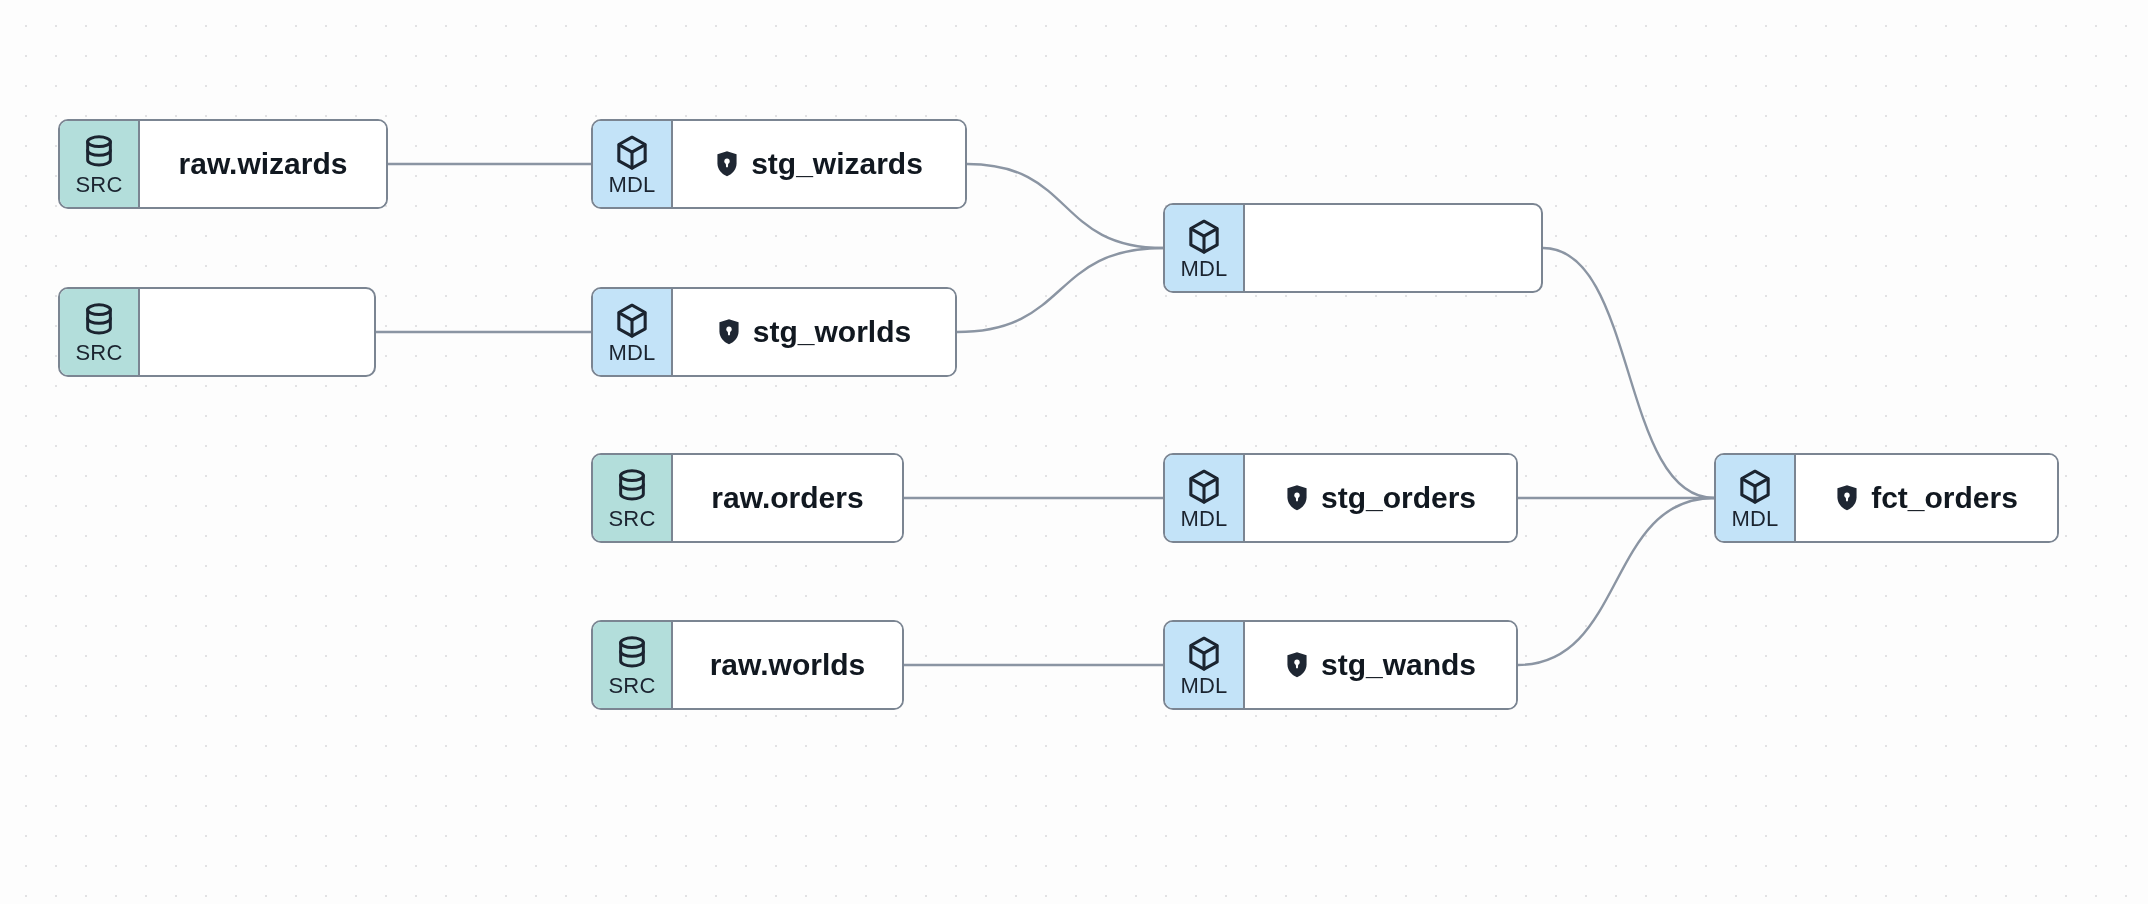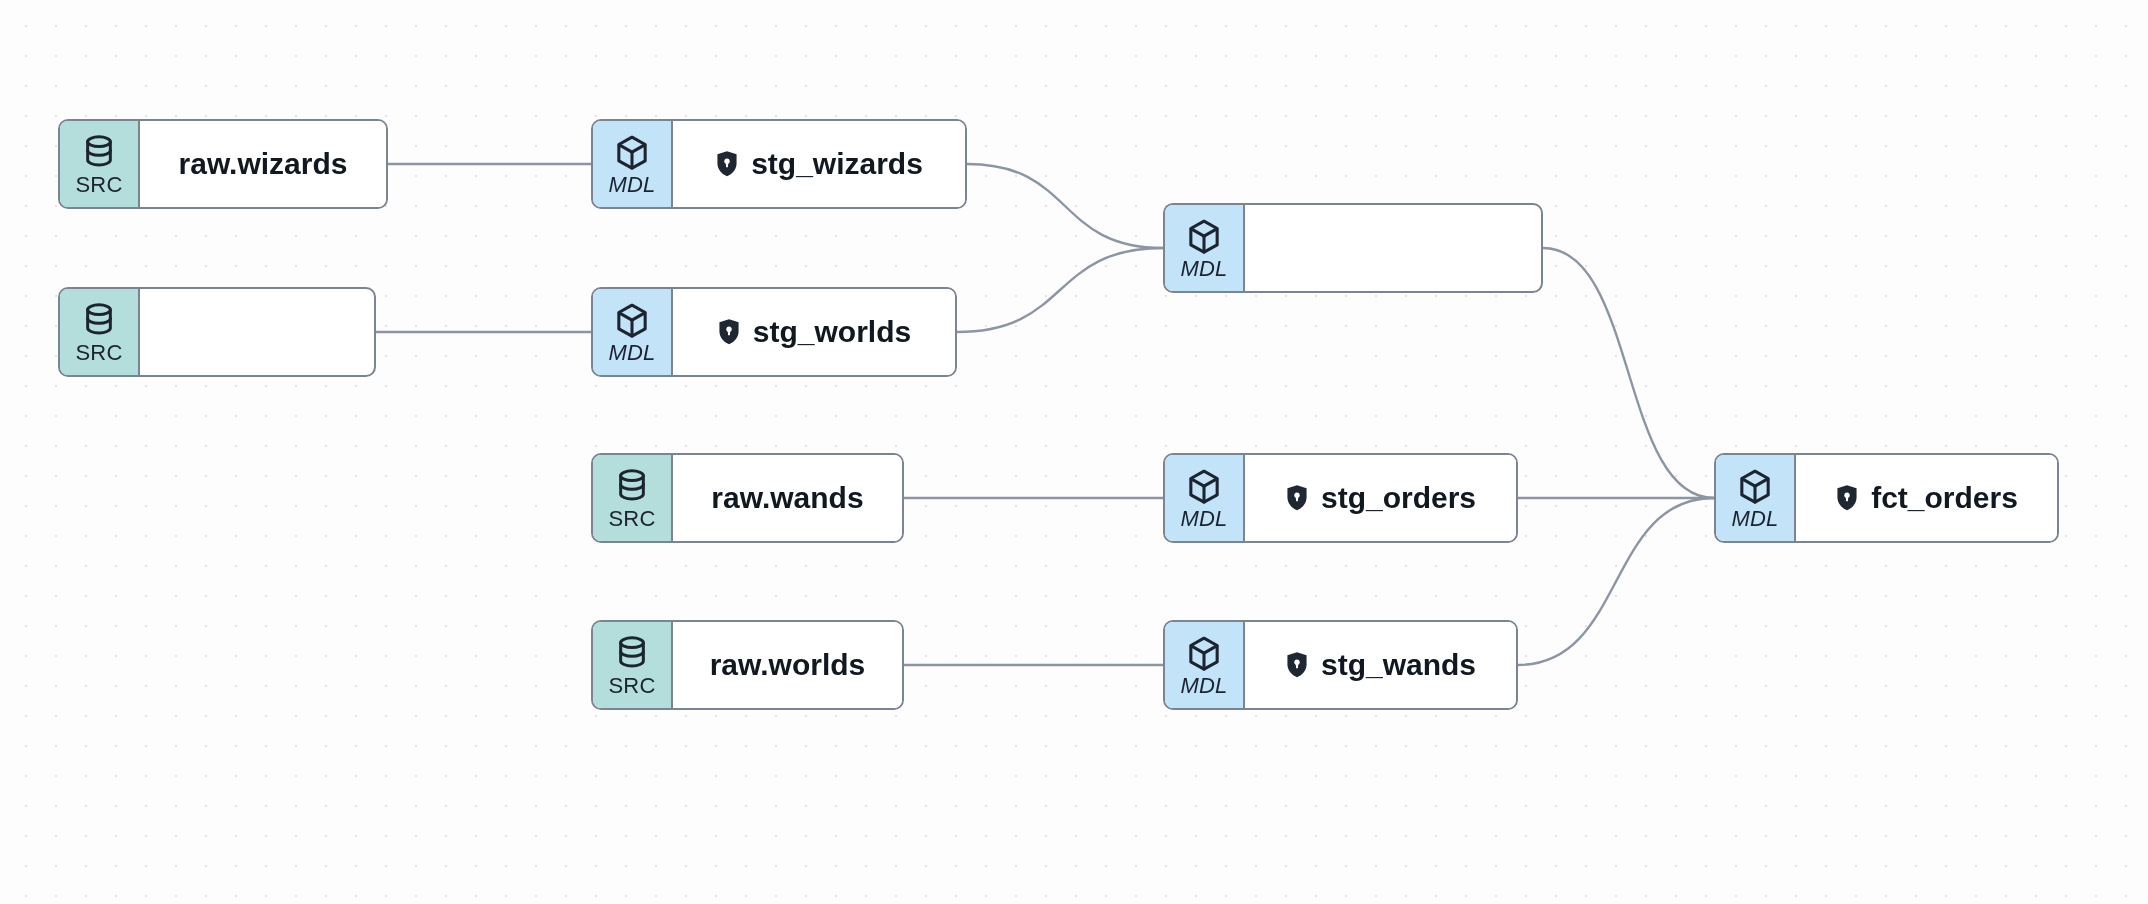--- a/index.html
+++ b/index.html
@@ -43,21 +43,21 @@
     width: 80px;
     display: flex;
     flex-direction: column;
     align-items: center;
     justify-content: center;
     border-right: 2px solid #7b8592;
     padding: 6px 0 4px 0;
     flex: 0 0 auto;
   }
   .node-badge.src { background: #b3dedb; }
-  .node-badge.mdl { background: #c3e3f8; font-style: italic; }
+  .node-badge.mdl { background: #c3e3f8; }
   .badge-icon {
     display: block;
     line-height: 0;
   }
   .badge-text {
     font-size: 22px;
     color: #1b2430;
     letter-spacing: 0.2px;
     margin-top: 2px;
     line-height: 1;
@@ -128,21 +128,21 @@
       <div class="node" style="left: 591px; top: 453px; width: 313px; height: 90px;">
         <div class="node-badge src">
           <span class="badge-icon"><svg width="34" height="38" viewBox="0 0 24 26" fill="none" stroke="#1b2430" stroke-width="2.1" stroke-linecap="round" stroke-linejoin="round">
               <ellipse cx="12" cy="5" rx="8" ry="3.4"></ellipse>
               <path d="M4 5v13c0 1.9 3.6 3.4 8 3.4s8-1.5 8-3.4V5"></path>
               <path d="M4 11.2c0 1.9 3.6 3.4 8 3.4s8-1.5 8-3.4"></path>
             </svg></span>
           <span class="badge-text">SRC</span>
         </div>
         <div class="node-body">
-          <span class="node-label">raw.wands</span>
+          <span class="node-label">raw.orders</span>
         </div>
       </div>
       <div class="node" style="left: 591px; top: 620px; width: 313px; height: 90px;">
         <div class="node-badge src">
           <span class="badge-icon"><svg width="34" height="38" viewBox="0 0 24 26" fill="none" stroke="#1b2430" stroke-width="2.1" stroke-linecap="round" stroke-linejoin="round">
               <ellipse cx="12" cy="5" rx="8" ry="3.4"></ellipse>
               <path d="M4 5v13c0 1.9 3.6 3.4 8 3.4s8-1.5 8-3.4V5"></path>
               <path d="M4 11.2c0 1.9 3.6 3.4 8 3.4s8-1.5 8-3.4"></path>
             </svg></span>
           <span class="badge-text">SRC</span>

